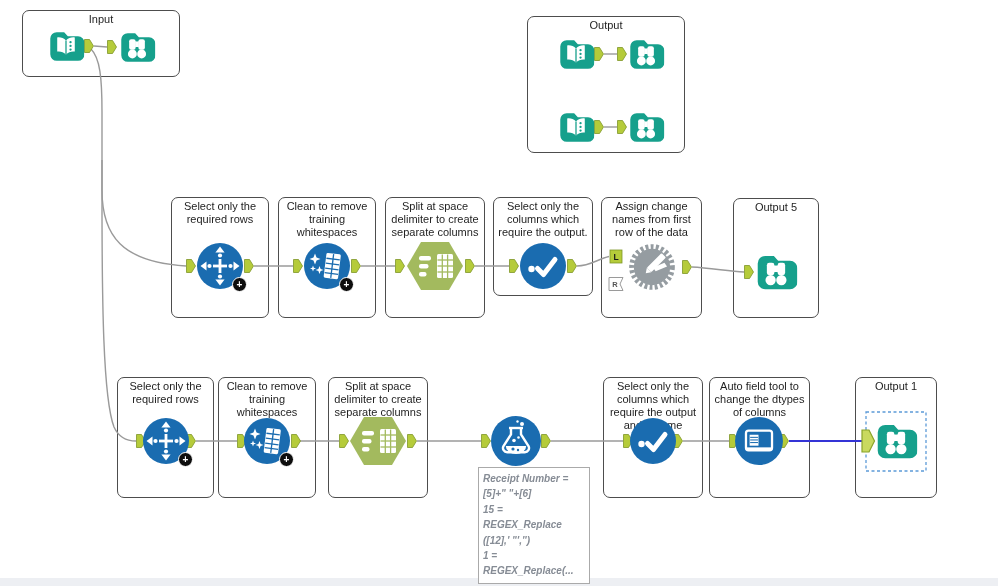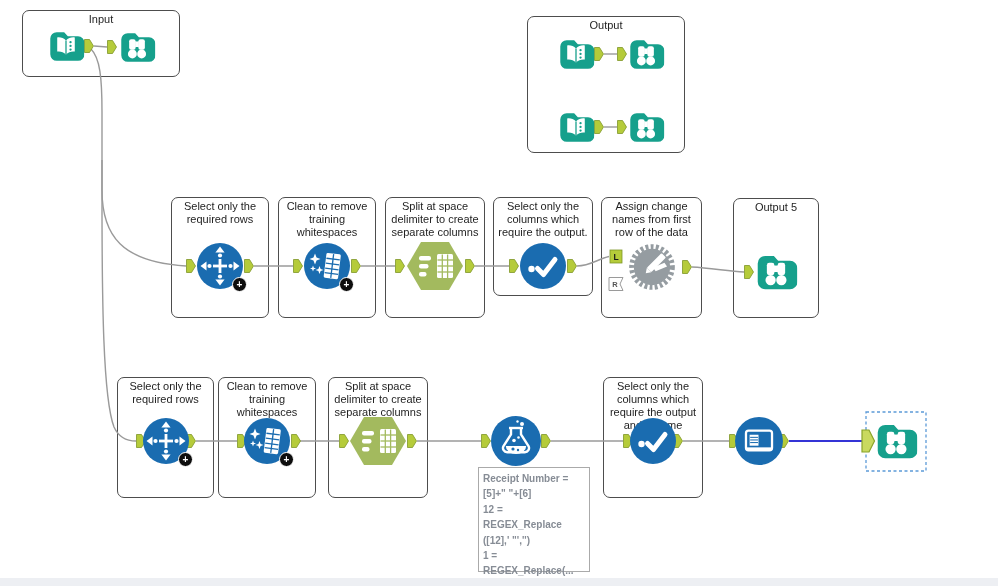--- a/index.html
+++ b/index.html
@@ -8,23 +8,23 @@
   .container{position:absolute;background:#ffffff;border:1.6px solid #4d4d4d;border-radius:7px;
              box-sizing:border-box;z-index:1;text-decoration:underline;}
   .container .title{position:absolute;top:2px;left:2px;right:2px;text-align:center;
                     font-size:11px;line-height:1.18;color:#1e1e1e;}
   .wires{position:absolute;left:0;top:0;z-index:2;}
   .tool{position:absolute;transform:translate(-50%,-50%);z-index:3;}
   .tool svg{display:block;}
   .badge{position:absolute;right:-3px;bottom:-2px;width:13px;height:13px;border-radius:50%;
          background:#0d0d0d;border:1.6px solid #fff;color:#fff;font-size:10px;font-weight:bold;
          display:flex;align-items:center;justify-content:center;line-height:1;z-index:4;}
-  .annotation{position:absolute;left:478px;top:467px;width:112px;height:105px;z-index:4;
+  .annotation{position:absolute;left:478px;top:467px;width:112px;height:117px;z-index:4;
               background:#ffffff;border:1px solid #aaaaaa;box-sizing:border-box;
-              padding:3px 4px;color:#868c95;font-size:10px;font-weight:bold;line-height:15.4px;}
+              padding:3px 4px;color:#868c95;font-size:10px;font-weight:bold;line-height:15.4px;font-style:italic;}
   .ann-line{white-space:pre;overflow:hidden;}
   .bottom-strip{position:absolute;left:0;right:0;bottom:0;height:8px;background:#edeff3;z-index:0;}
 </style>
 </head>
 <body>
 
 <svg width="0" height="0" style="position:absolute">
   <defs>
 
     <g id="folder-bg">
@@ -164,20 +164,26 @@
     <div class="title">Select only the required rows</div>
     </div>
   <div class="container" style="left:218px;top:377px;width:98px;height:121px">
     <div class="title">Clean to remove training whitespaces</div>
     </div>
   <div class="container" style="left:328px;top:377px;width:100px;height:121px">
     <div class="title">Split at space delimiter to create separate columns</div>
     </div>
   <div class="container" style="left:603px;top:377px;width:100px;height:121px">
     <div class="title">Select only the columns which require the output and rename</div>
+    </div>
+  <div class="container" style="left:709px;top:377px;width:101px;height:121px">
+    <div class="title">Auto field tool to change the dtypes of columns</div>
+    </div>
+  <div class="container" style="left:855px;top:377px;width:82px;height:121px">
+    <div class="title">Output 1</div>
     </div>
 
   <svg class="wires" width="998" height="586">
     <g stroke="#9a9a9a" stroke-width="1.4" fill="none">
       <path d="M94,46 L107,47"></path>
       <path d="M604,54 L617,54"></path>
       <path d="M604,127 L617,127"></path>
       <path d="M91,49 C100,58 102,78 102,112 L102,190 C102,236 122,262 186,266"></path>
       <path d="M102,160 L102,200 C102,300 103,398 114,427 C119,438 128,441 136,441"></path>
       <path d="M254,266 L293,266"></path>
@@ -328,19 +334,19 @@
     </div>
   <div class="tool" style="left:896px;top:441px">
     <svg width="43" height="43" viewBox="0 0 40 40">
         <use href="#i-binoc"></use>
       </svg>
     </div>
 
   <div class="annotation">
     <div class="ann-line">Receipt Number =</div>
     <div class="ann-line">[5]+" "+[6]</div>
-    <div class="ann-line">12 =</div>
+    <div class="ann-line">15 =</div>
     <div class="ann-line">REGEX_Replace</div>
     <div class="ann-line">([12],' "','')</div>
     <div class="ann-line">1 =</div>
     <div class="ann-line">REGEX_Replace(...</div>
   </div>
 </div>
 
 </body></html>

